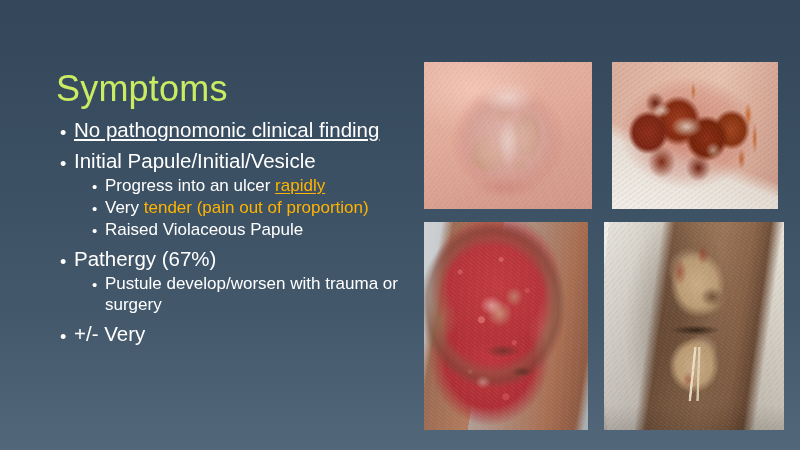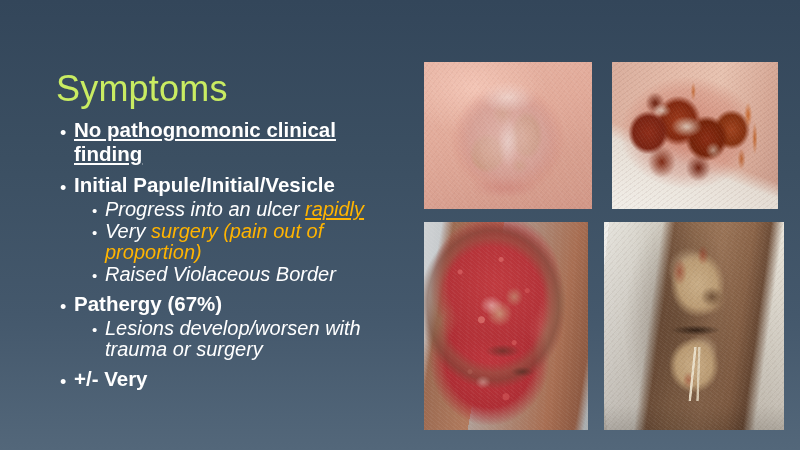--- a/index.html
+++ b/index.html
@@ -56,38 +56,37 @@
     margin-bottom: 2px;
   }
   .lvl1 .bullet-dot {
     font-size: 18px;
     width: 14px;
     padding-top: 6px;
   }
   .lvl1 .bullet-text {
     font-size: 20.5px;
     line-height: 24px;
-    font-weight: 700;
+    font-weight: 400;
   }
 
   
   .lvl2 {
     margin-left: 32px;
     margin-bottom: 1px;
   }
   .lvl2 .bullet-dot {
     font-size: 15px;
     width: 13px;
     padding-top: 4px;
   }
   .lvl2 .bullet-text {
-    font-size: 20px;
+    font-size: 17px;
     line-height: 21px;
     font-weight: 400;
-    font-style: italic;
   }
 
   .u { text-decoration: underline; text-underline-offset: 2px; }
   .hl { color: #ffb400; }
   .hl-u { color: #ffb400; text-decoration: underline; text-underline-offset: 2px; }
 
   .gap-before { margin-top: 7px; }
 
   
   .photo {
@@ -285,36 +284,36 @@
       <span class="bullet-text">Initial  Papule/Initial/Vesicle</span>
     </div>
 
     <div class="bullet-row lvl2">
       <span class="bullet-dot">•</span>
       <span class="bullet-text"><span>Progress into an ulcer </span><span class="hl-u">rapidly</span></span>
     </div>
 
     <div class="bullet-row lvl2">
       <span class="bullet-dot">•</span>
-      <span class="bullet-text"><span>Very </span><span class="hl">surgery (pain out of proportion)</span></span>
+      <span class="bullet-text"><span>Very </span><span class="hl">tender (pain out of proportion)</span></span>
     </div>
 
     <div class="bullet-row lvl2">
       <span class="bullet-dot">•</span>
-      <span class="bullet-text">Raised Violaceous Border</span>
+      <span class="bullet-text">Raised Violaceous Papule</span>
     </div>
 
     <div class="bullet-row lvl1 gap-before">
       <span class="bullet-dot">•</span>
       <span class="bullet-text">Pathergy  (67%)</span>
     </div>
 
     <div class="bullet-row lvl2">
       <span class="bullet-dot">•</span>
-      <span class="bullet-text">Lesions develop/worsen with trauma or surgery</span>
+      <span class="bullet-text">Pustule develop/worsen with trauma or surgery</span>
     </div>
 
     <div class="bullet-row lvl1 gap-before">
       <span class="bullet-dot">•</span>
       <span class="bullet-text">+/- Very</span>
     </div>
 
   </div>
 
   <div class="photo" id="photo-tl">

